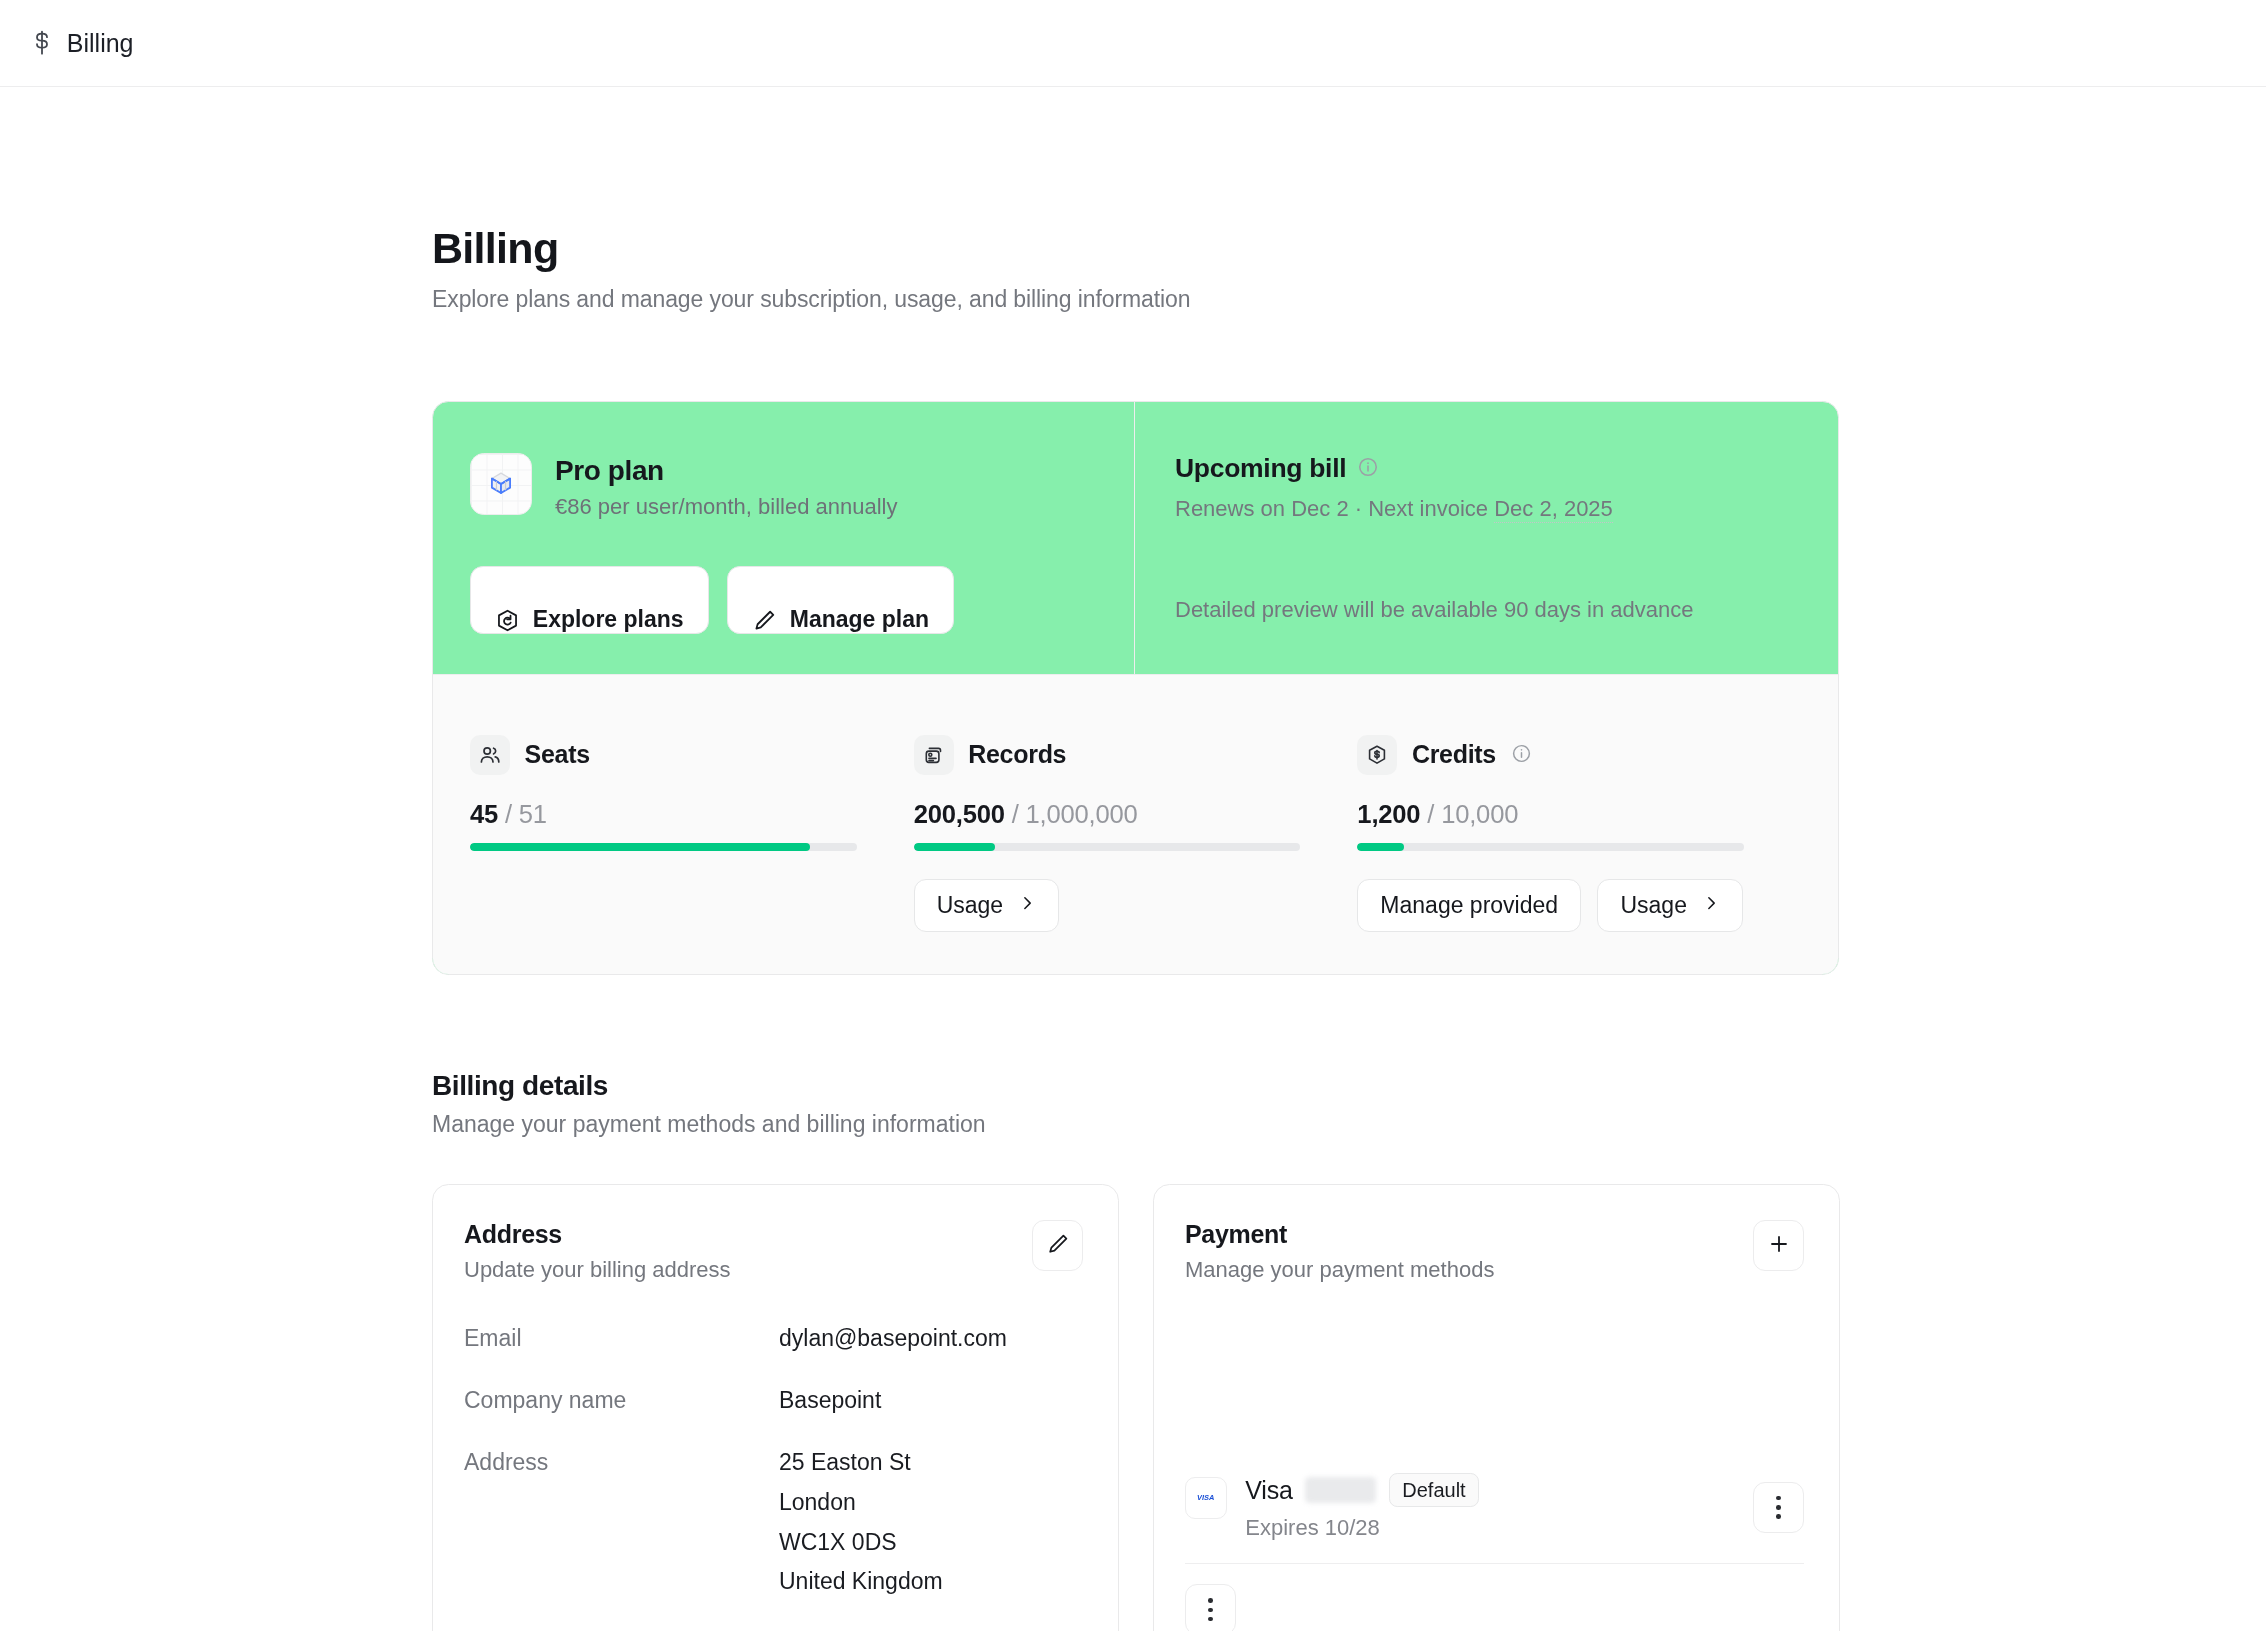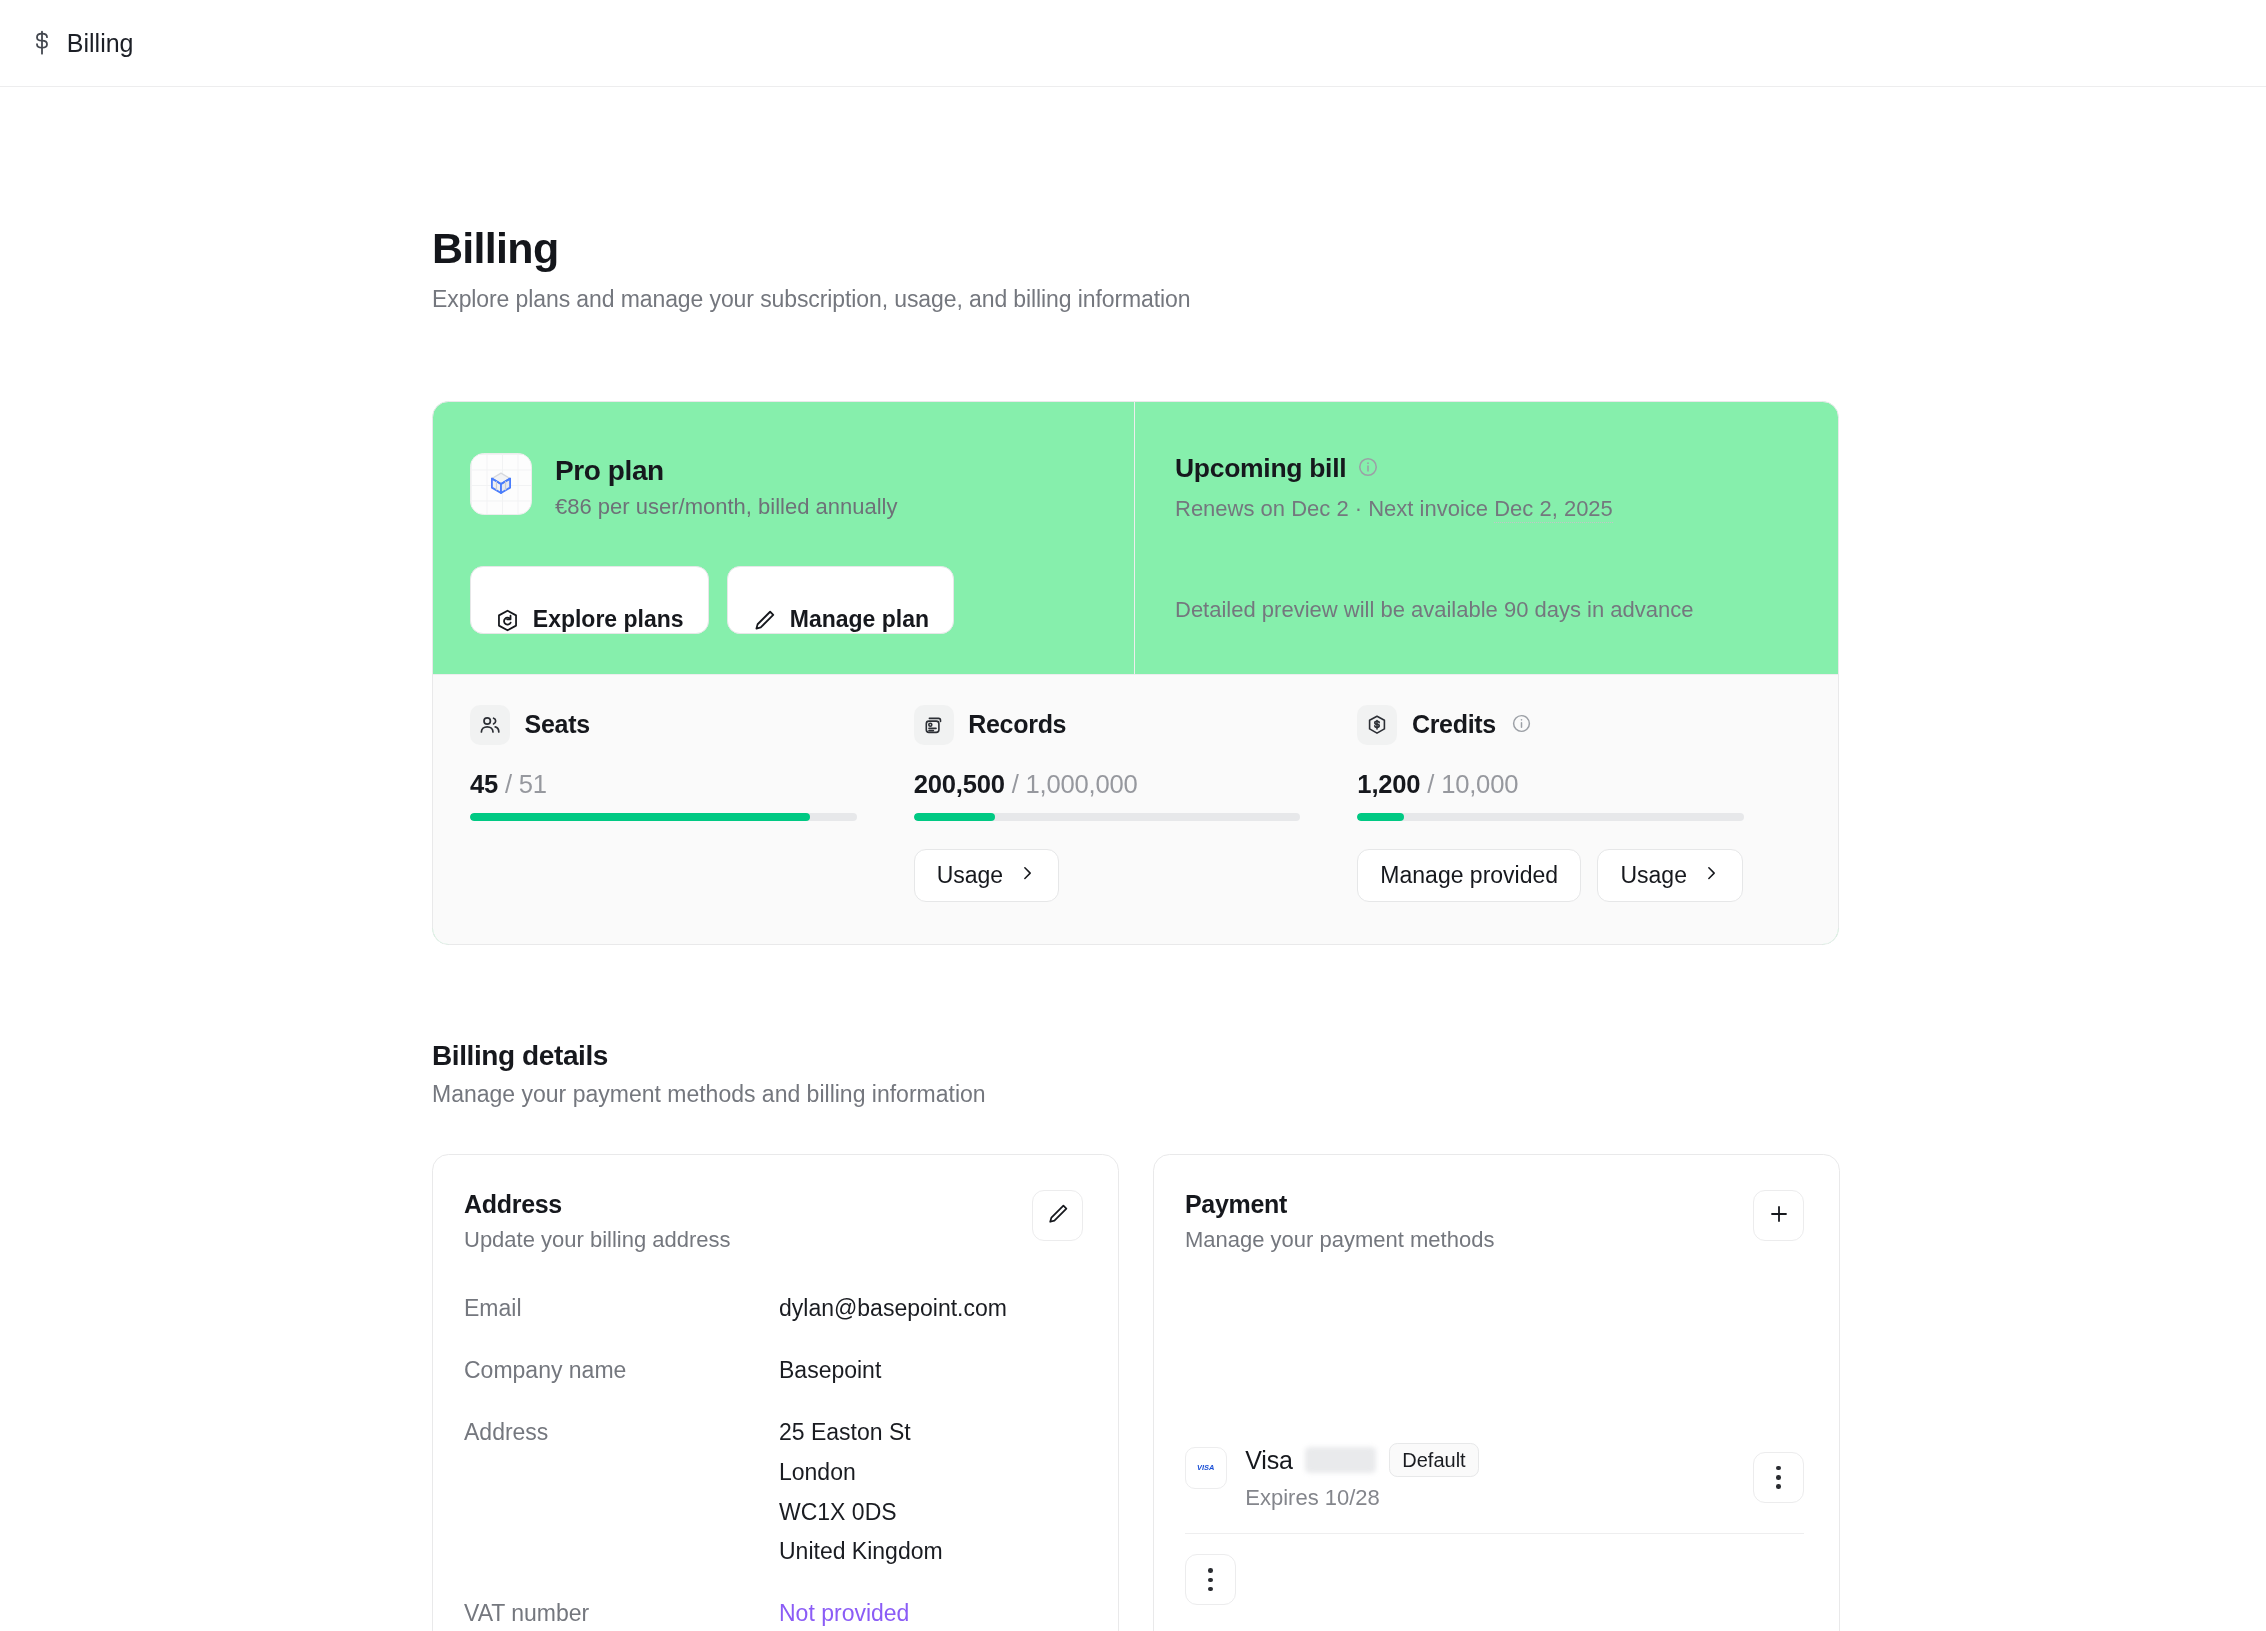--- a/index.html
+++ b/index.html
@@ -66,21 +66,21 @@
   .bill-title { font-size: 26.5px; font-weight: bold; letter-spacing: -0.3px; }
   .bill-meta { font-size: 22px; color: #74777e; margin-top: 12px; }
   .dotted { border-bottom: 1.8px dotted #c3c5c9; padding-bottom: 0.9px; }
   .bill-note { font-size: 22px; color: #74777e; margin-top: 75px; }
 
   
   .usage-strip {
     display: flex;
     background: #fafafa;
     border-top: 0.9px solid #ededee;
-    padding: 30px 37px 42px 37px;
+    padding: 60px 37px 42px 37px;
   }
   .usage-col { width: 464px; padding-right: 57px; }
   .usage-head { display: flex; align-items: center; gap: 14.6px; }
   .usage-icon-box {
     width: 40px; height: 40px; border-radius: 10px; background: #f1f2f2;
     display: flex; align-items: center; justify-content: center; flex: none;
   }
   .usage-label { font-size: 25px; font-weight: bold; letter-spacing: -0.3px; }
   .usage-values { margin-top: 25.6px; font-size: 25.6px; letter-spacing: -0.2px; }
   .usage-used { font-weight: bold; color: #16181d; }

